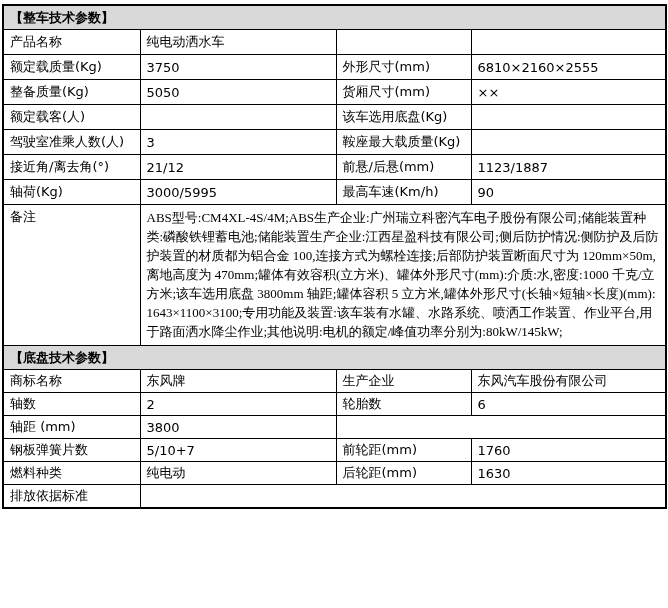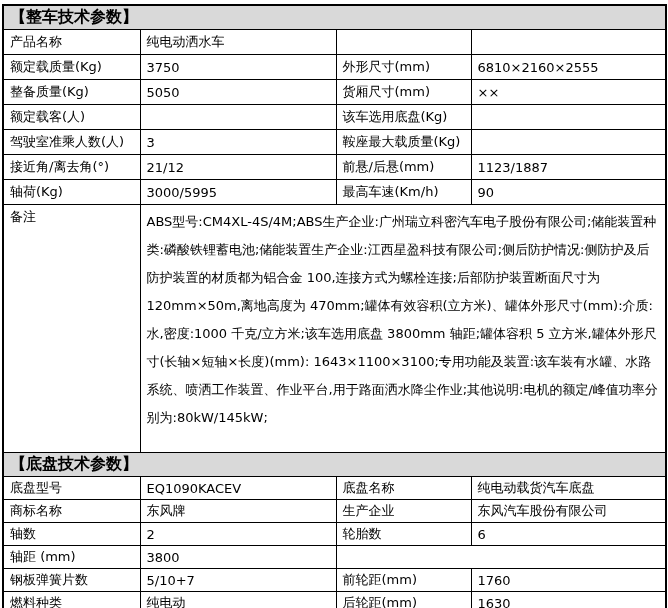--- a/index.html
+++ b/index.html
@@ -24,32 +24,33 @@
     vertical-align: middle;
     overflow: hidden;
     white-space: nowrap;
     font-size: 13px;
     background: #ffffff;
   }
   tr.veh td { height: 22px; margin-top: 16px; }
   td.sec {
     background: #d9d9d9;
     font-weight: bold;
-    font-size: 16px;
+    font-size: 13px;
     height: 21px;
   }
   tr.remarks-row td {
     vertical-align: top;
     padding-top: 3px;
   }
   td.remarks {
     white-space: normal;
-    line-height: 28px;
-    padding: 3px 6px 20px 6px;
+    line-height: 19px;
+    padding: 3px 6px 4px 6px;
     height: auto;
+    font-family: Liberation Serif, serif;
   }
 </style>
 </head>
 <body>
 
 <div class="wrap">
   <table class="spec">
     <colgroup>
       <col style="width:137px">
         <col style="width:196px">
@@ -105,26 +106,20 @@
       </tr>
       <tr class="remarks-row">
         <td>备注</td>
         <td class="remarks" colspan="3">ABS型号:CM4XL-4S/4M;ABS生产企业:广州瑞立科密汽车电子股份有限公司;储能装置种类:磷酸铁锂蓄电池;储能装置生产企业:江西星盈科技有限公司;侧后防护情况:侧防护及后防护装置的材质都为铝合金 100,连接方式为螺栓连接;后部防护装置断面尺寸为 120mm×50m,离地高度为 470mm;罐体有效容积(立方米)、罐体外形尺寸(mm):介质:水,密度:1000 千克/立方米;该车选用底盘 3800mm 轴距;罐体容积 5 立方米,罐体外形尺寸(长轴×短轴×长度)(mm): 1643×1100×3100;专用功能及装置:该车装有水罐、水路系统、喷洒工作装置、作业平台,用于路面洒水降尘作业;其他说明:电机的额定/峰值功率分别为:80kW/145kW;</td>
       </tr>
 
       <tr>
         <td class="sec" colspan="4">【底盘技术参数】</td>
       </tr>
       <tr>
-        <td>底盘型号</td>
-        <td>EQ1090KACEV</td>
-        <td>底盘名称</td>
-        <td>纯电动载货汽车底盘</td>
-      </tr>
-      <tr>
         <td>商标名称</td>
         <td>东风牌</td>
         <td>生产企业</td>
         <td>东风汽车股份有限公司</td>
       </tr>
       <tr>
         <td>轴数</td>
         <td>2</td>
         <td>轮胎数</td>
         <td>6</td>

